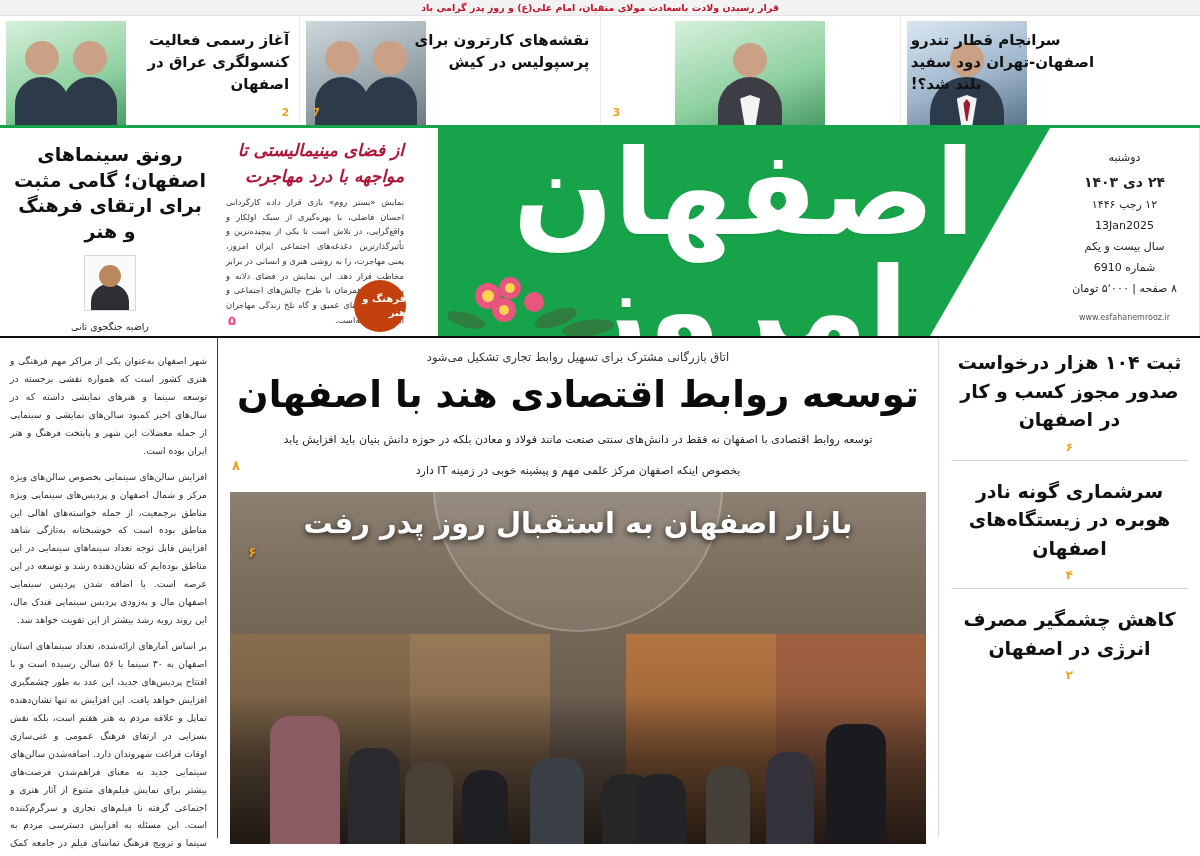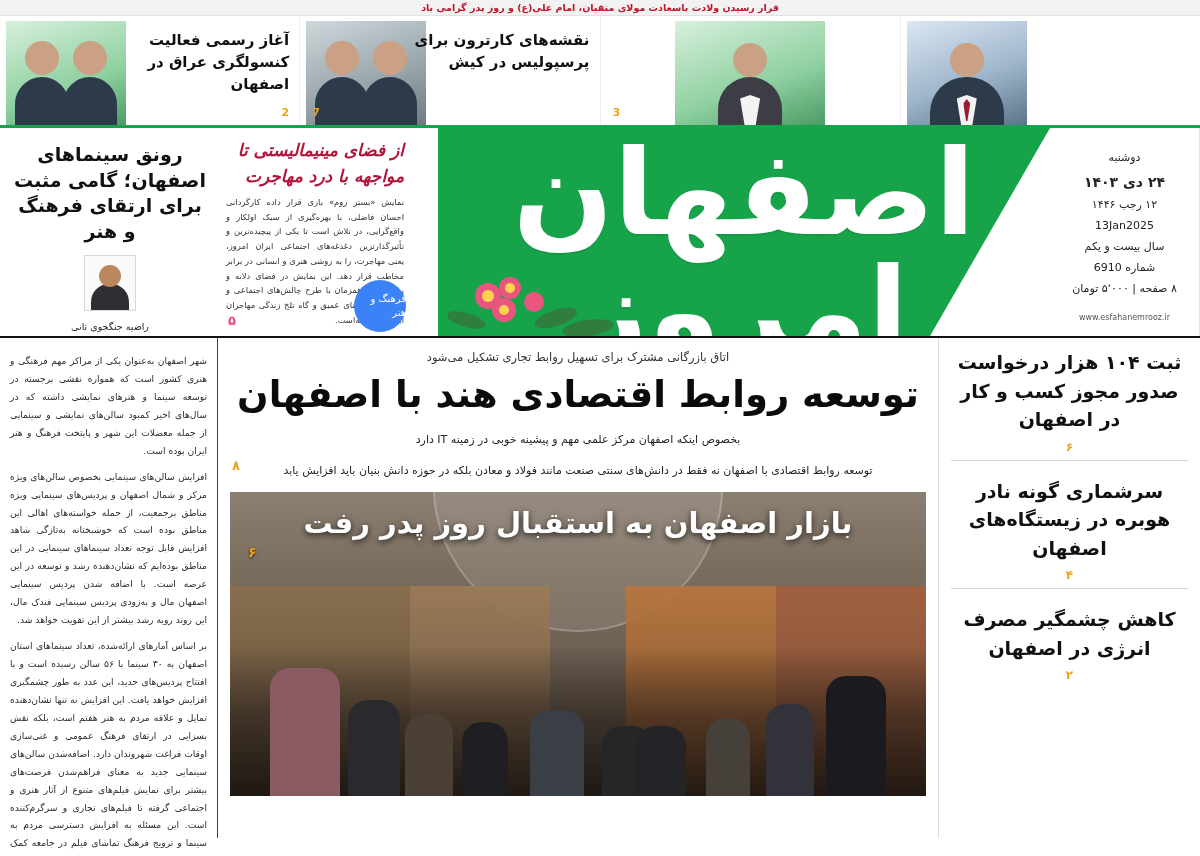--- a/index.html
+++ b/index.html
@@ -243,24 +243,24 @@
     line-height: 1.75;
     color: #333;
     margin-top: 6px;
     text-align: justify;
   }
   .badge-pink {
     position: absolute;
     bottom: 4px; right: 8px;
     width: 52px; height: 52px;
     border-radius: 50%;
-    background: #3b82f6;
+    background: #c2410c;
     color: #fff;
     font-size: 10px;
-    font-weight: normal;
+    font-weight: bold;
     display: flex;
     flex-direction: column;
     align-items: center;
     justify-content: center;
     line-height: 1.4;
   }
   .pg-pink {
     position: absolute;
     bottom: 8px; left: 10px;
     color: #f0478a;
@@ -326,21 +326,21 @@
     position: absolute;
     left: 14px;
     top: 120px;
     color: #f0a020;
     font-weight: bold;
     font-size: 13px;
   }
   .photo-main {
     position: relative;
     margin-top: 10px;
-    height: 304px;
+    height: 352px;
     overflow: hidden;
     background: #1d4ed8;
   }
   .pm-sky {
     position: absolute; inset: 0;
     background: linear-gradient(180deg,#8b7f72 0%, #7a6c5c 28%, #6d5f52 55%, #564a40 100%);
   }
   .pm-arch {
     position: absolute;
     top: -10px; left: 50%; transform: translateX(-50%);
@@ -408,20 +408,21 @@
 
 <div id="page">
 
   <div class="ticker">
     <span class="red">قرار رسیدن ولادت باسعادت مولای متقیان، امام علی(ع) و روز پدر گرامی باد</span>
   </div>
 
   <div class="teasers">
 
     <div class="teaser left-text">
+      <div class="tx">سرانجام قطار تندرو اصفهان-تهران دود سفید بلند شد؟!</div>
       <div class="photo leftpos">
         <div class="ph-bg blue"></div>
         <div class="ph-body"></div>
         <div class="ph-shirt"></div>
         <div class="ph-tie"></div>
         <div class="ph-head"></div>
       </div>
     </div>
 
     <div class="teaser">
@@ -523,22 +524,22 @@
       <div class="hl">سرشماری گونه نادر هوبره در زیستگاه‌های اصفهان</div>
       <div class="hl-pg">۴</div>
       <hr class="rule">
       <div class="hl">کاهش چشمگیر مصرف انرژی در اصفهان</div>
       <div class="hl-pg">۲</div>
     </div>
 
     <div class="col-main">
       <div class="kicker">اتاق بازرگانی مشترک برای تسهیل روابط تجاری تشکیل می‌شود</div>
       <div class="main-head">توسعه روابط اقتصادی هند با اصفهان</div>
+      <div class="lead">توسعه روابط اقتصادی با اصفهان نه فقط در دانش‌های سنتی صنعت مانند فولاد و معادن بلکه در حوزه دانش بنیان باید افزایش یابد</div>
       <div class="lead b">بخصوص اینکه اصفهان مرکز علمی مهم و پیشینه خوبی در زمینه IT دارد</div>
-      <div class="lead">توسعه روابط اقتصادی با اصفهان نه فقط در دانش‌های سنتی صنعت مانند فولاد و معادن بلکه در حوزه دانش بنیان باید افزایش یابد</div>
       <div class="pg-main">۸</div>
 
       <div class="photo-main">
         <div class="pm-sky"></div>
         <div class="pm-arch"></div>
         <div class="pm-stall s1"></div>
         <div class="pm-stall s2"></div>
         <div class="pm-stall s3"></div>
         <div class="pm-stall s4"></div>
         <div class="pm-crowd"></div>

